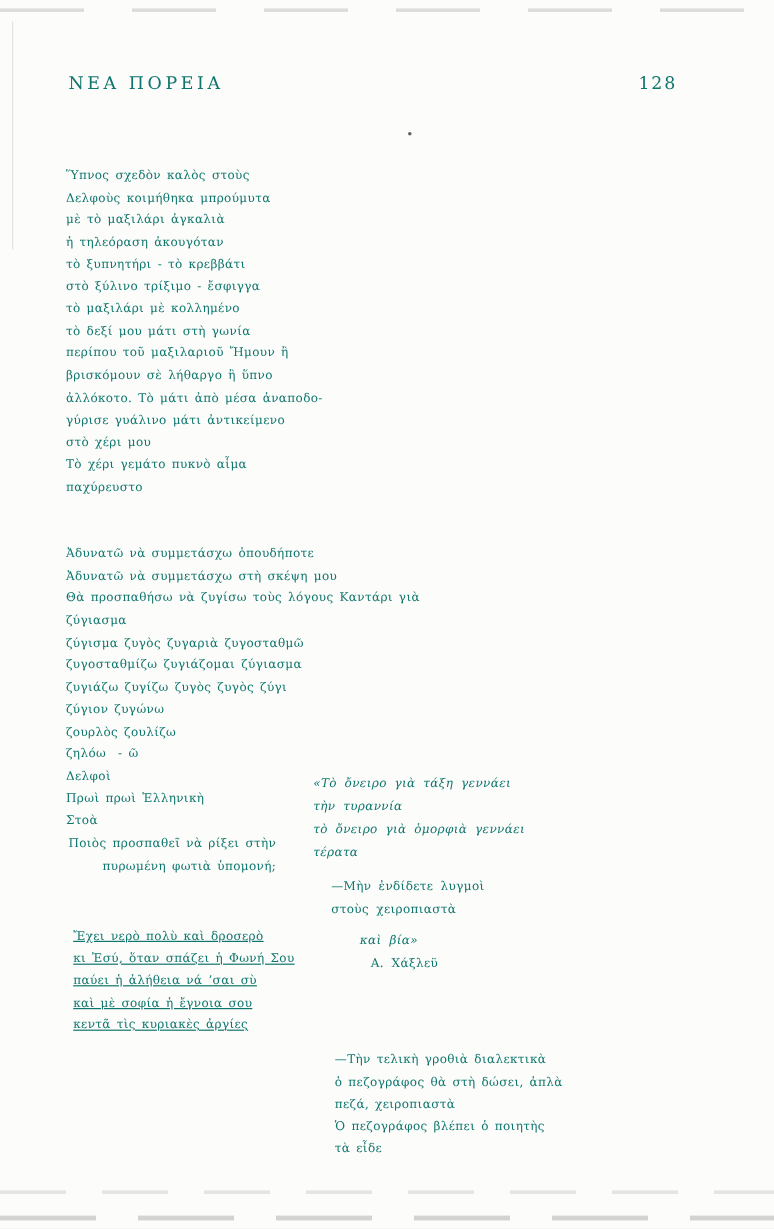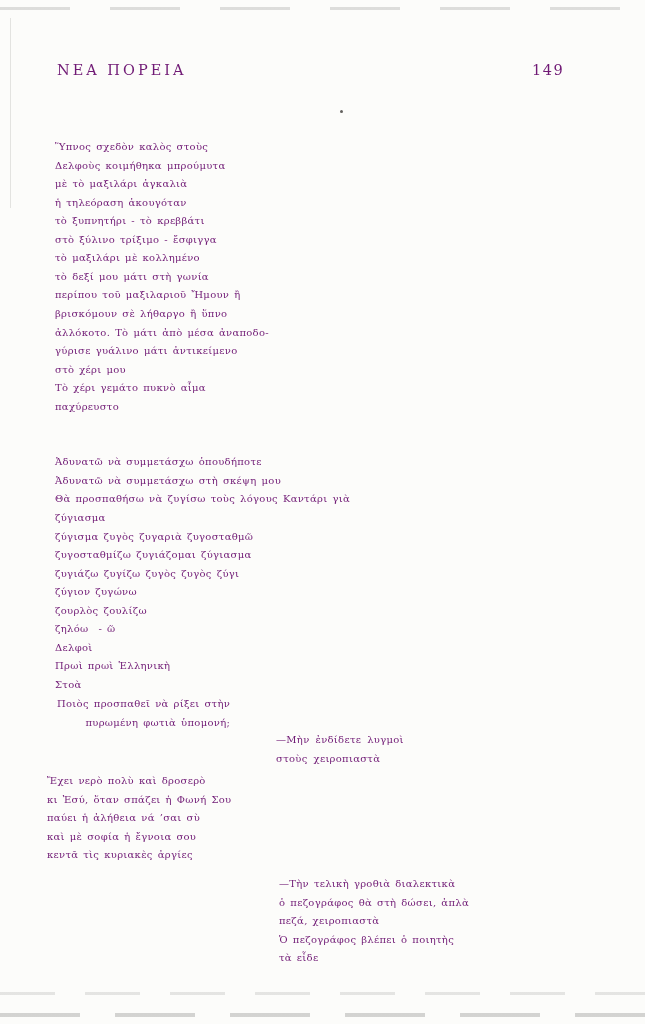--- a/index.html
+++ b/index.html
@@ -3,21 +3,21 @@
 <meta charset="utf-8">
 <style>
   html,body{margin:0;padding:0;background:#e9e9e7;}
   .page{
     position:relative;
     width:645px;height:1024px;
     margin:0 auto;
     background:#fcfcfa;
     overflow:hidden;
     font-family:"DejaVu Serif","Liberation Serif",serif;
-    color:#701a75;
+    color:#0f766e;
   }
   
   .scan-top{
     position:absolute;left:0;top:7px;width:100%;height:3px;
     background:repeating-linear-gradient(90deg,
       rgba(170,170,168,.38) 0 70px, rgba(252,252,250,0) 70px 110px);
   }
   .scan-bottom-1{
     position:absolute;left:0;top:992px;width:100%;height:3px;
     background:repeating-linear-gradient(90deg,
@@ -56,43 +56,50 @@
   .indent{padding-left:183px;}
   .quote-block{
     left:261px;top:608px;
     font-style:italic;
     line-height:18.7px;
     word-spacing:3px;
   }
   .attribution-line .q-upright{font-style:normal;margin-left:9px;}
   .stanza-third{left:57px;top:695px;line-height:18.6px;text-align:right;}
   .aside-1{left:276px;top:731px;line-height:18.6px;word-spacing:2.5px;}
-  .stanza-fourth{left:47px;top:772px;line-height:18.6px;}
+  .stanza-fourth{left:61px;top:772px;line-height:18.6px;text-decoration:underline;}
   .aside-2{left:279px;top:875px;line-height:18.6px;}
   .line{min-height:18.5px;}
 </style>
 </head>
 <body>
 
 <div class="page">
 
   <div class="scan-top"></div>
   <div class="scan-left"></div>
   <div class="scan-bottom-1"></div>
   <div class="scan-bottom-2"></div>
   <div class="stray-dot"></div>
 
   <div class="header-title">ΝΕΑ ΠΟΡΕΙΑ</div>
-  <div class="page-number">149</div>
+  <div class="page-number">128</div>
 
   <div class="poem main-column">
     <div><div class="line">Ὕπνος σχεδὸν καλὸς στοὺς</div><div class="line">Δελφοὺς κοιμήθηκα μπρούμυτα</div><div class="line">μὲ τὸ μαξιλάρι ἀγκαλιὰ</div><div class="line">ἡ τηλεόραση ἀκουγόταν</div><div class="line">τὸ ξυπνητήρι - τὸ κρεββάτι</div><div class="line">στὸ ξύλινο τρίξιμο - ἔσφιγγα</div><div class="line">τὸ μαξιλάρι μὲ κολλημένο</div><div class="line">τὸ δεξί μου μάτι στὴ γωνία</div><div class="line">περίπου τοῦ μαξιλαριοῦ Ἤμουν ἢ</div><div class="line">βρισκόμουν σὲ λήθαργο ἢ ὕπνο</div><div class="line">ἀλλόκοτο. Τὸ μάτι ἀπὸ μέσα ἀναποδο-</div><div class="line">γύρισε γυάλινο μάτι ἀντικείμενο</div><div class="line">στὸ χέρι μου</div><div class="line">Τὸ χέρι γεμάτο πυκνὸ αἷμα</div><div class="line">παχύρευστο</div></div>
     <div><div class="line">Ἀδυνατῶ νὰ συμμετάσχω ὁπουδήποτε</div><div class="line">Ἀδυνατῶ νὰ συμμετάσχω στὴ σκέψη μου</div><div class="line">Θὰ προσπαθήσω νὰ ζυγίσω τοὺς λόγους Καντάρι γιὰ</div><div class="line">ζύγιασμα</div><div class="line">ζύγισμα ζυγὸς ζυγαριὰ ζυγοσταθμῶ</div><div class="line">ζυγοσταθμίζω ζυγιάζομαι ζύγιασμα</div><div class="line">ζυγιάζω ζυγίζω ζυγὸς ζυγὸς ζύγι</div><div class="line">ζύγιον ζυγώνω</div><div class="line">ζουρλὸς ζουλίζω</div><div class="line">ζηλόω  - ῶ</div><div class="line">Δελφοὶ</div><div class="line">Πρωὶ πρωὶ Ἑλληνικὴ</div><div class="line">Στοὰ</div></div>
   </div>
 
+  <div class="poem quote-block">
+    <div><div class="line">«Τὸ ὄνειρο γιὰ τάξη γεννάει</div><div class="line">τὴν τυραννία</div><div class="line">τὸ ὄνειρο γιὰ ὁμορφιὰ γεννάει</div><div class="line">τέρατα</div></div>
+    <div class="line attribution-line">
+      <span class="q-italic">καὶ βία»</span>
+      <span class="q-upright">Α. Χάξλεϋ</span>
+    </div>
+  </div>
 
   <div class="poem stanza-third"><div class="line">Ποιὸς προσπαθεῖ νὰ ρίξει στὴν</div><div class="line">πυρωμένη φωτιὰ ὑπομονή;</div></div>
 
   <div class="poem aside-1"><div class="line">—Μὴν ἐνδίδετε λυγμοὶ</div><div class="line">στοὺς χειροπιαστὰ</div></div>
 
   <div class="poem stanza-fourth"><div class="line">Ἔχει νερὸ πολὺ καὶ δροσερὸ</div><div class="line">κι Ἐσύ, ὅταν σπάζει ἡ Φωνή Σου</div><div class="line">παύει ἡ ἀλήθεια νά ’σαι σὺ</div><div class="line">καὶ μὲ σοφία ἡ ἔγνοια σου</div><div class="line">κεντᾶ τὶς κυριακὲς ἀργίες</div></div>
 
   <div class="poem aside-2"><div class="line">—Τὴν τελικὴ γροθιὰ διαλεκτικὰ</div><div class="line">ὁ πεζογράφος θὰ στὴ δώσει, ἁπλὰ</div><div class="line">πεζά, χειροπιαστὰ</div><div class="line">Ὁ πεζογράφος βλέπει ὁ ποιητὴς</div><div class="line">τὰ εἶδε</div></div>
 
 </div>

